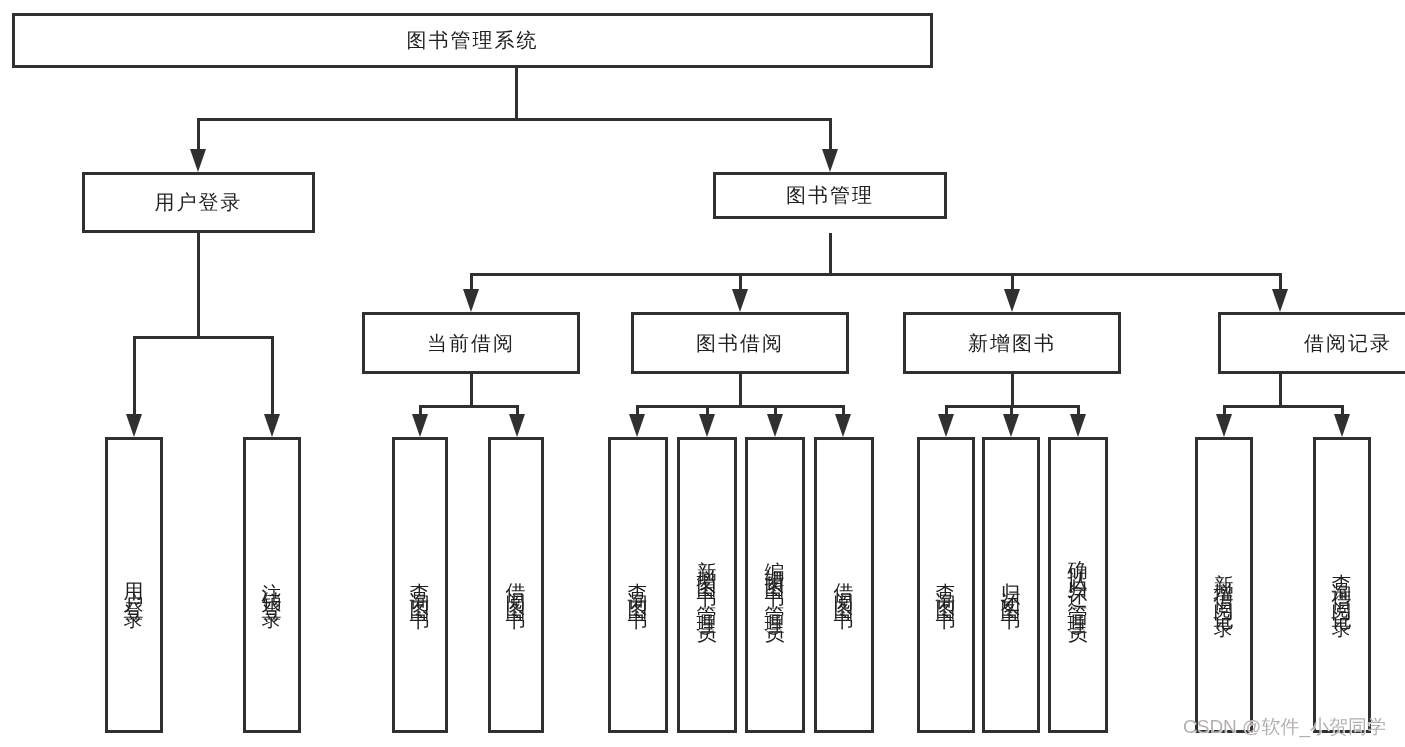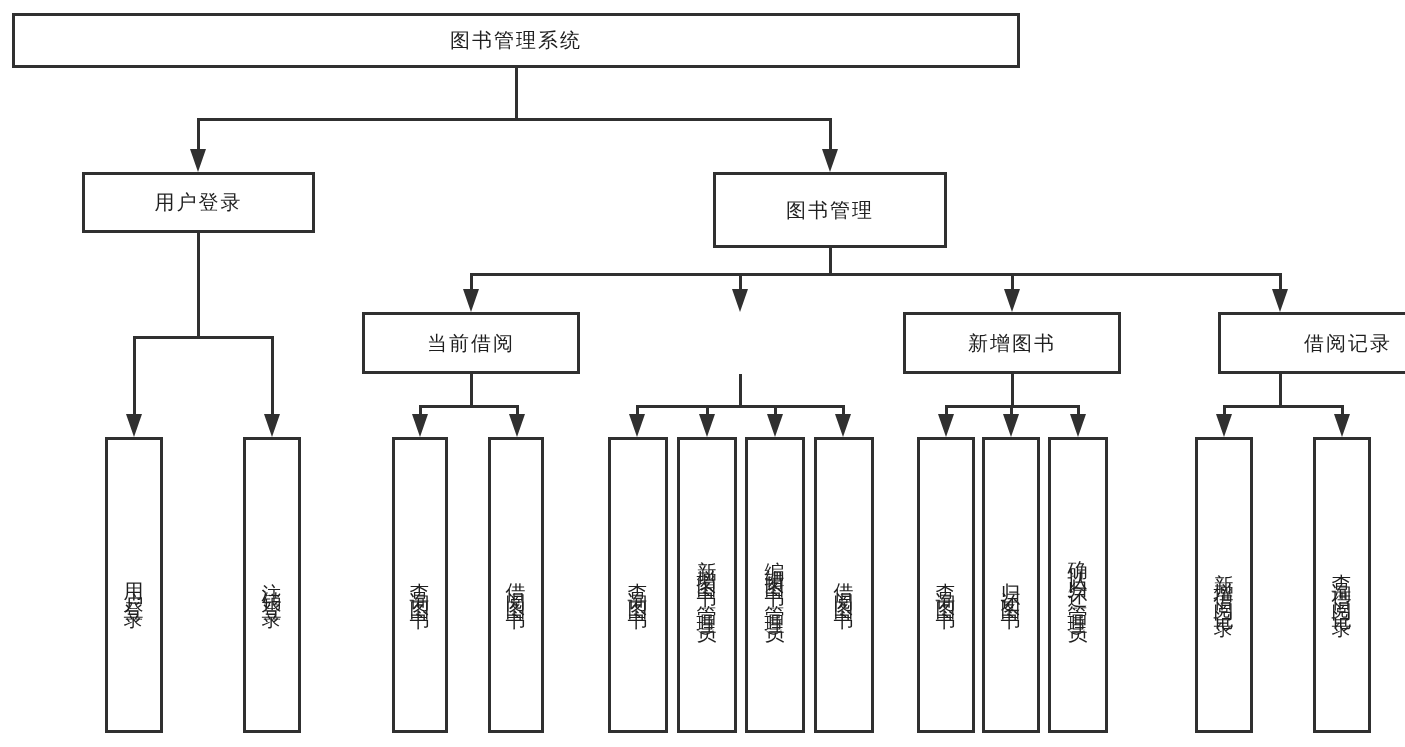--- a/index.html
+++ b/index.html
@@ -58,51 +58,52 @@
     text-shadow: 1px 1px 0 rgba(255,255,255,0.8);
     white-space: nowrap;
     z-index: 5;
   }
 </style>
 </head>
 <body>
 
 <div class="canvas">
 
-  <div class="node" style="left:12px; top:13px; width:1008px; height:55px;">图书管理系统</div>
+  <div class="node" style="left:12px; top:13px; width:921px; height:55px;">图书管理系统</div>
 
   <div class="vline" style="left:515px; top:68px; height:50px;"></div>
   <div class="hline" style="left:197px; top:118px; width:634px;"></div>
   <div class="vline" style="left:197px; top:118px; height:31px;"></div>
   <div class="arrowhead" style="left:190px; top:149px;"></div>
   <div class="vline" style="left:829px; top:118px; height:31px;"></div>
   <div class="arrowhead" style="left:822px; top:149px;"></div>
 
   <div class="node" style="left:82px; top:172px; width:233px; height:61px;">用户登录</div>
-  <div class="node" style="left:713px; top:172px; width:234px; height:76px;">图书管理</div>
+  <div class="node" style="left:713px; top:172px; width:234px; height:47px;">图书管理</div>
 
   <div class="vline" style="left:197px; top:233px; height:106px;"></div>
   <div class="hline" style="left:133px; top:336px; width:141px;"></div>
   <div class="vline" style="left:133px; top:336px; height:79px;"></div>
   <div class="arrowhead" style="left:126px; top:414px;"></div>
   <div class="vline" style="left:271px; top:336px; height:79px;"></div>
   <div class="arrowhead" style="left:264px; top:414px;"></div>
 
   <div class="vline" style="left:829px; top:233px; height:43px;"></div>
   <div class="hline" style="left:470px; top:273px; width:811px;"></div>
   <div class="vline" style="left:470px; top:273px; height:18px;"></div>
   <div class="arrowhead" style="left:463px; top:289px;"></div>
   <div class="vline" style="left:739px; top:273px; height:18px;"></div>
   <div class="arrowhead" style="left:732px; top:289px;"></div>
   <div class="vline" style="left:1011px; top:273px; height:18px;"></div>
   <div class="arrowhead" style="left:1004px; top:289px;"></div>
   <div class="vline" style="left:1279px; top:273px; height:18px;"></div>
   <div class="arrowhead" style="left:1272px; top:289px;"></div>
 
   <div class="node" style="left:362px; top:312px; width:218px; height:62px;">当前借阅</div>
+  <div class="node" style="left:631px; top:312px; width:218px; height:62px;">图书借阅</div>
   <div class="node" style="left:903px; top:312px; width:218px; height:62px;">新增图书</div>
   <div class="node" style="left:1218px; top:312px; width:260px; height:62px;">借阅记录</div>
 
   <div class="vline" style="left:470px; top:374px; height:34px;"></div>
   <div class="hline" style="left:419px; top:405px; width:100px;"></div>
   <div class="vline" style="left:419px; top:405px; height:11px;"></div>
   <div class="arrowhead" style="left:412px; top:414px;"></div>
   <div class="vline" style="left:516px; top:405px; height:11px;"></div>
   <div class="arrowhead" style="left:509px; top:414px;"></div>
 
@@ -144,14 +145,15 @@
   <div class="node v" style="left:745px; top:437px; width:60px; height:296px;">编辑图书（管理员）</div>
   <div class="node v" style="left:814px; top:437px; width:60px; height:296px;">借阅图书</div>
 
   <div class="node v" style="left:917px; top:437px; width:58px; height:296px;">查询图书</div>
   <div class="node v" style="left:982px; top:437px; width:58px; height:296px;">归还图书</div>
   <div class="node v" style="left:1048px; top:437px; width:60px; height:296px;">确认归还（管理员）</div>
 
   <div class="node v" style="left:1195px; top:437px; width:58px; height:296px;">新增借阅记录</div>
   <div class="node v" style="left:1313px; top:437px; width:58px; height:296px;">查询借阅记录</div>
 
+  <div class="watermark">CSDN @软件_小贺同学</div>
 
 </div>
 
 </body></html>

